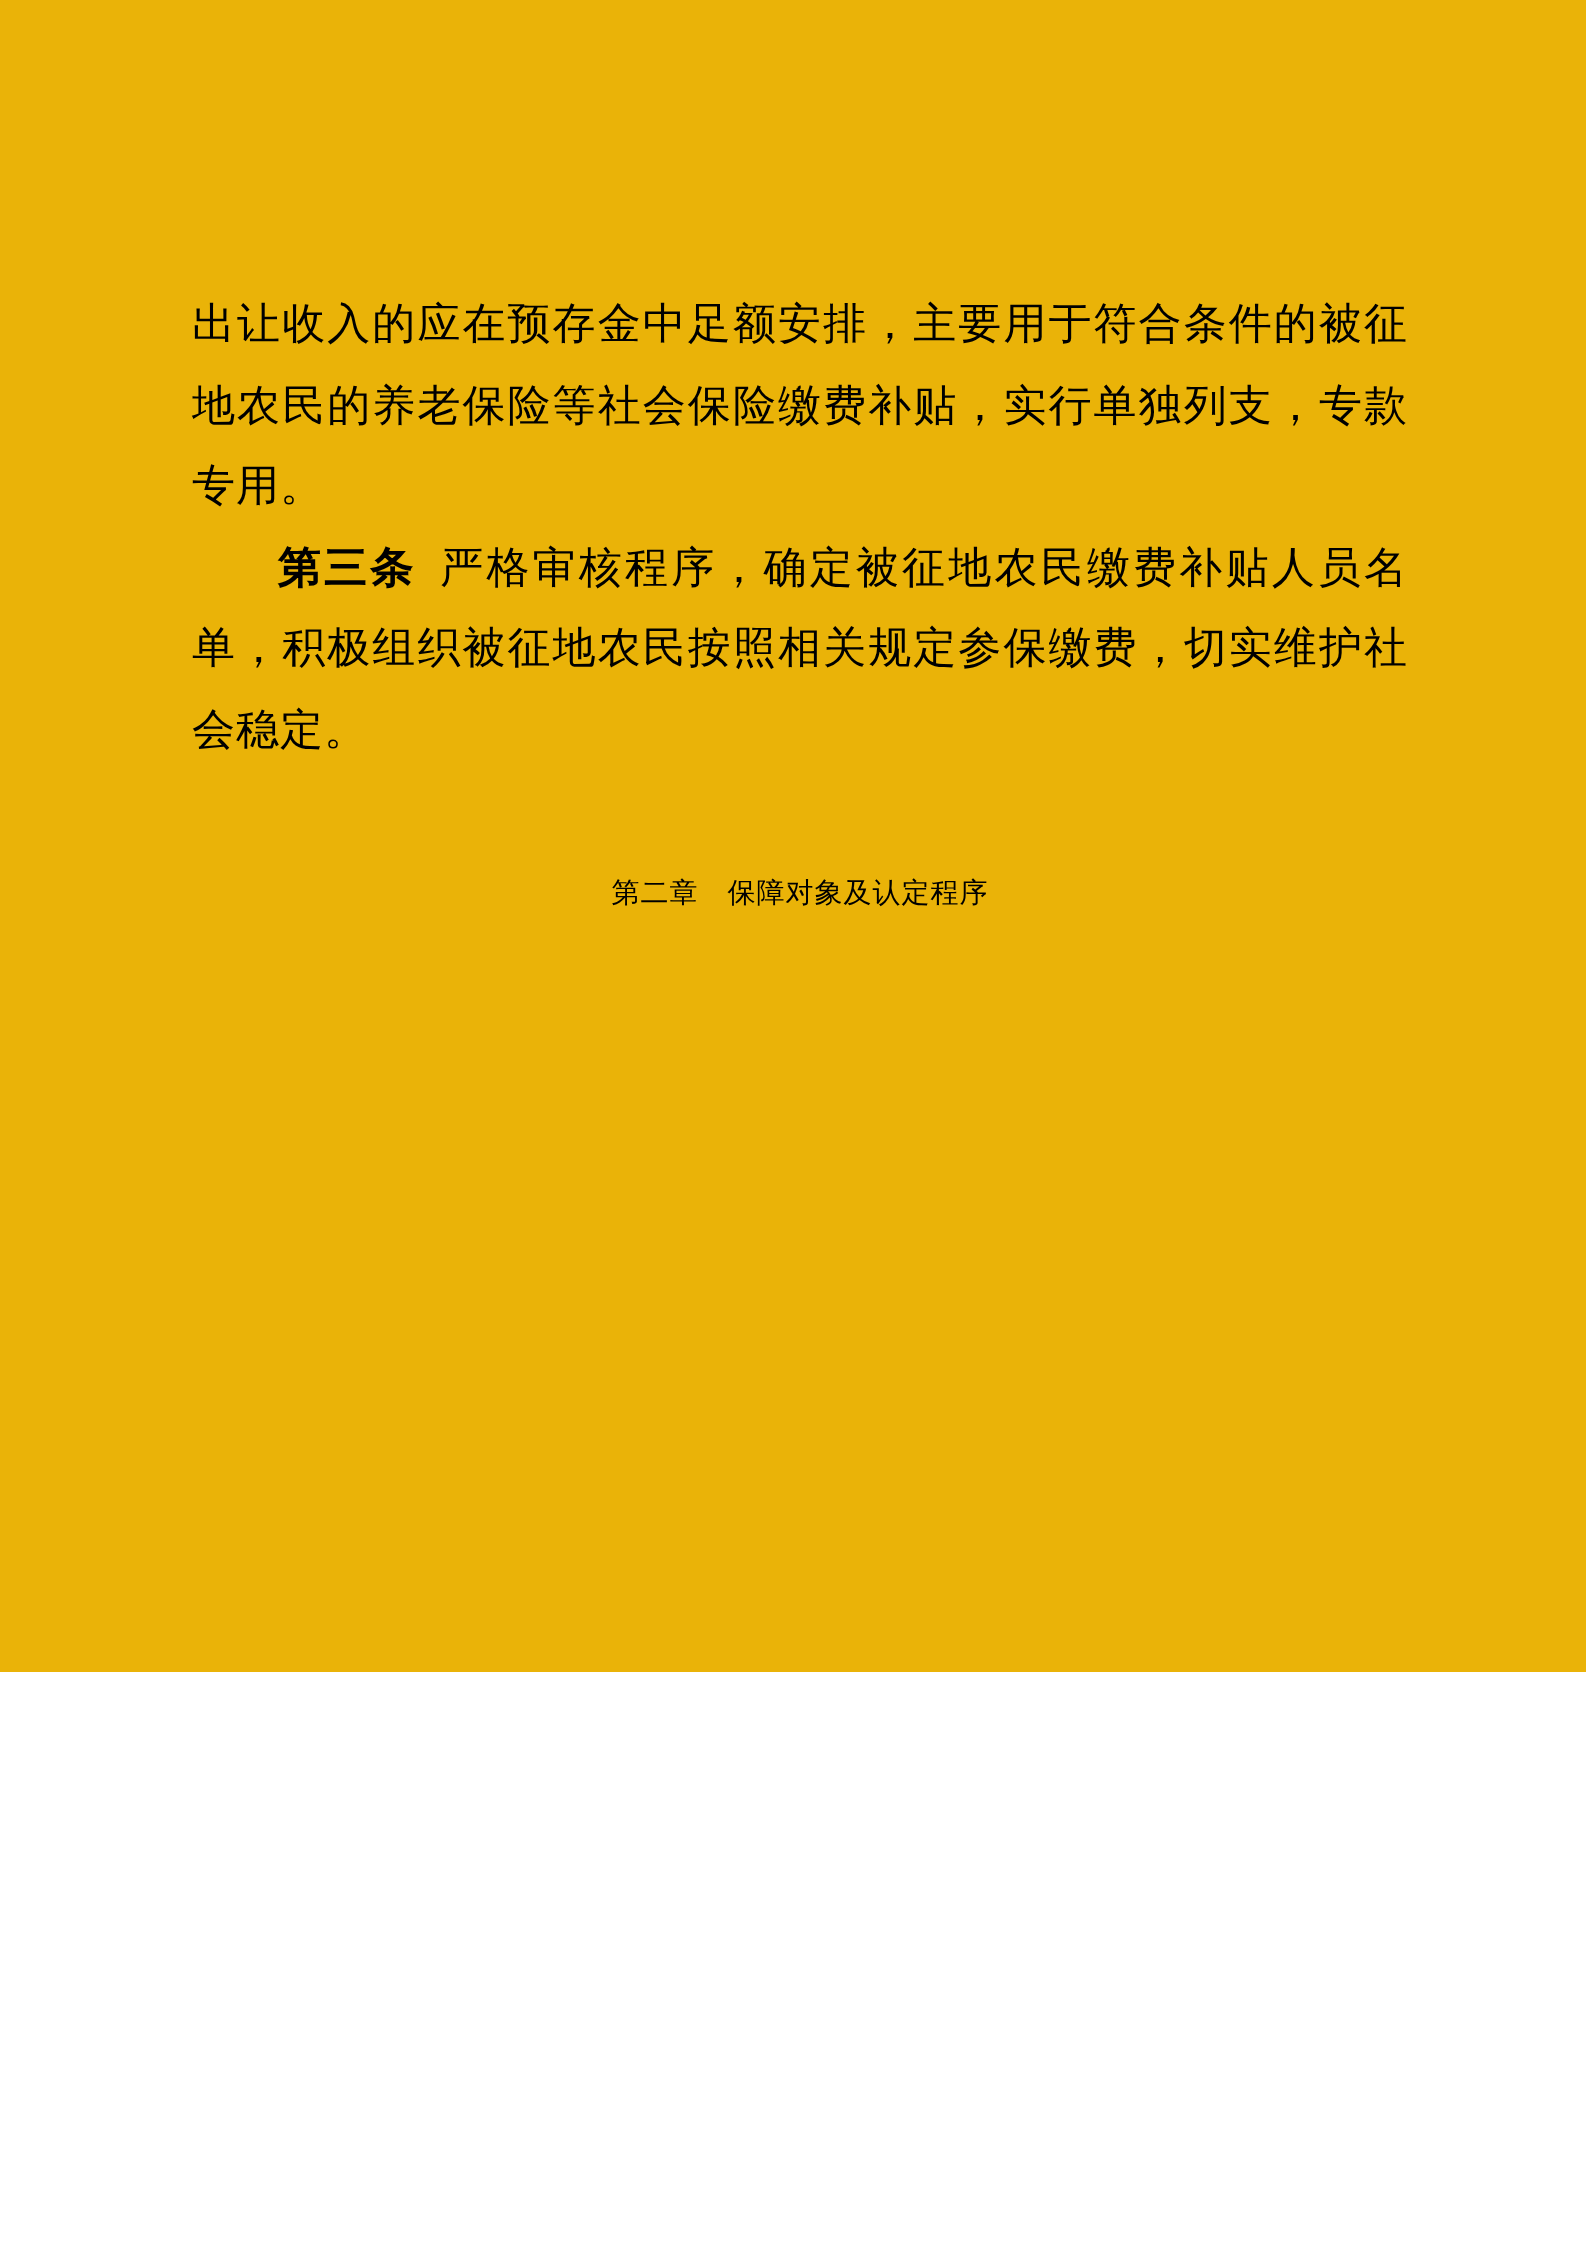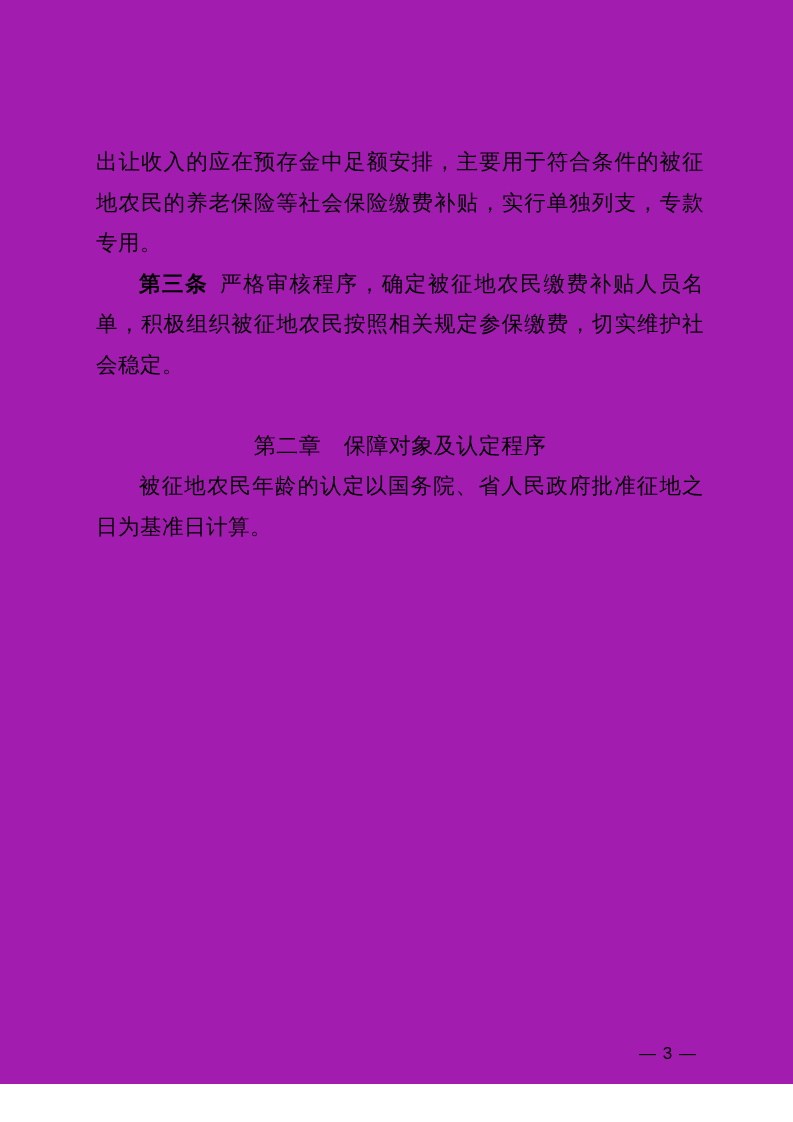--- a/index.html
+++ b/index.html
@@ -3,22 +3,22 @@
 <meta charset="utf-8">
 <style>
   html, body {
     margin: 0;
     padding: 0;
     background: #ffffff;
   }
   .page {
     position: relative;
     width: 793px;
-    height: 1084px;
-    background: #a21caf;
+    height: 836px;
+    background: #eab308;
     overflow: hidden;
     font-family: "Liberation Sans", sans-serif;
     color: #000000;
   }
   .text-block {
     position: absolute;
     left: 96px;
     top: 142px;
     width: 608px;
     font-size: 21.5px;
@@ -35,21 +35,21 @@
     text-indent: 2em;
   }
   .article-lead {
     font-weight: bold;
     margin-right: 0.55em;
     font-family: Liberation Serif, serif;
   }
   .chapter-heading {
     margin: 40.5px 0 0 0;
     padding: 0;
-    font-size: 22px;
+    font-size: 14px;
     font-weight: normal;
     line-height: 40.5px;
     text-align: center;
     text-indent: 0;
   }
   .page-footer {
     position: absolute;
     top: 1044px;
     right: 96px;
     font-size: 17px;
@@ -67,19 +67,18 @@
 
     <p class="para-continued"><span>出让收入的应在预存金中足额安排，主要用于符合条件的被征地农民的养老保险等社会保险缴费补贴，实行单独列支，专款专用。</span></p>
 
 
     <p class="para-indent"><span class="article-lead">第三条</span><span>严格审核程序，确定被征地农民缴费补贴人员名单，积极组织被征地农民按照相关规定参保缴费，切实维护社会稳定。</span></p>
 
 
     <h2 class="chapter-heading">第二章　保障对象及认定程序</h2>
 
 
-    <p class="para-indent"><span>被征地农民年龄的认定以国务院、省人民政府批准征地之日为基准日计算。</span></p>
 
   </div>
 
   <div class="page-footer">— 3 —</div>
 
 </div>
 
 </body></html>

